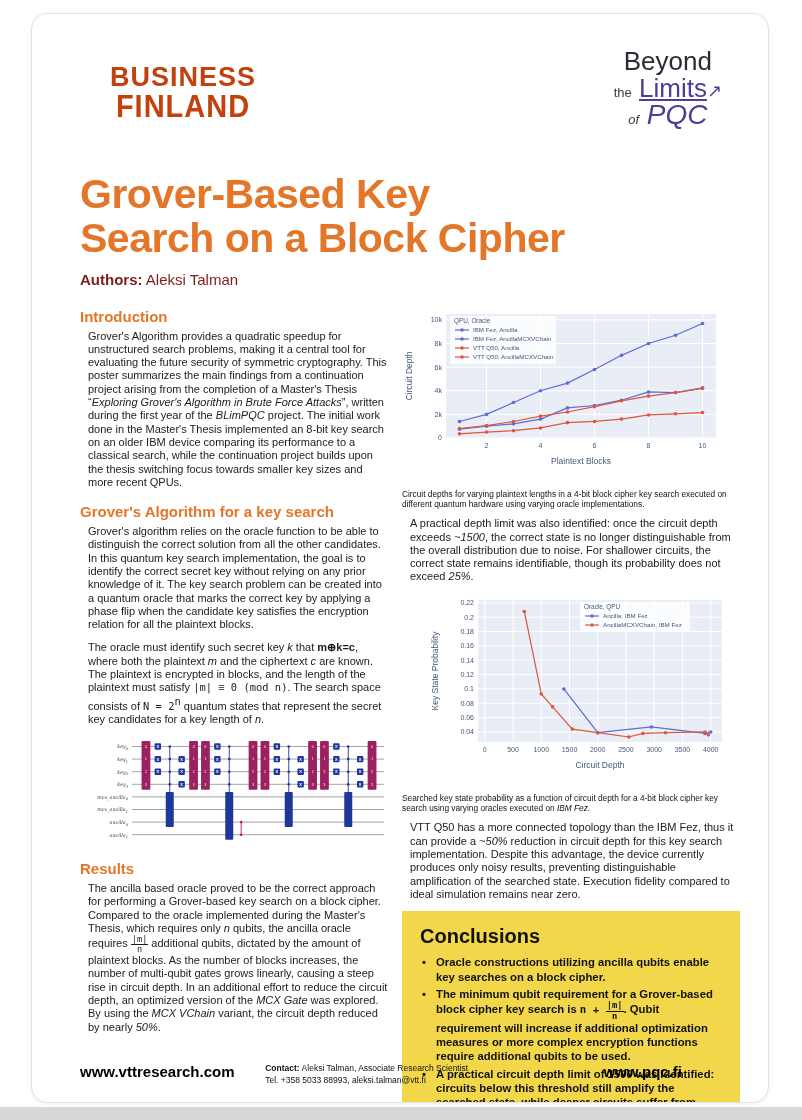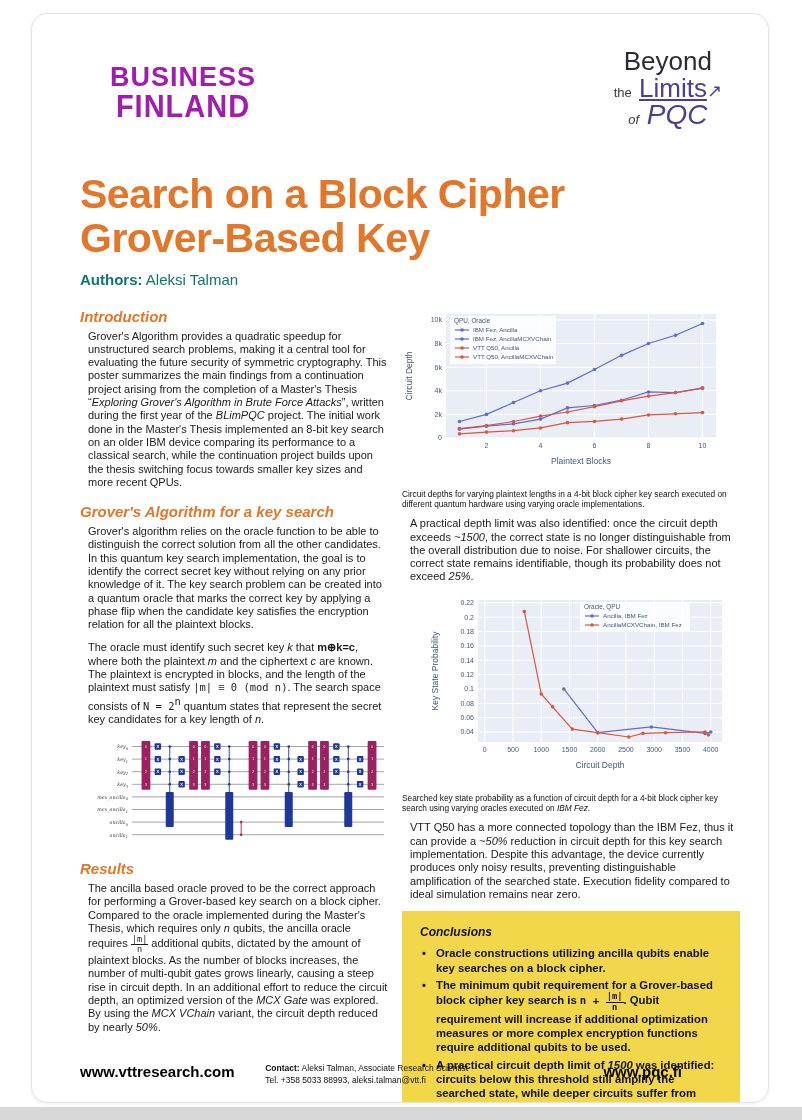--- a/index.html
+++ b/index.html
@@ -4,59 +4,59 @@
 <style>
   html,body{margin:0;padding:0;}
   body{width:802px;height:1120px;background:#f6f6f6;font-family:"Liberation Sans",sans-serif;position:relative;overflow:hidden;}
   .page-bg{position:absolute;inset:0;background:#ffffff;}
   .bottom-strip{position:absolute;left:0;right:0;bottom:0;height:13px;background:#d7d7d7;}
   .card{position:absolute;left:31px;top:13px;width:738px;height:1090px;background:#ffffff;border:1px solid #e2e2e2;border-radius:16px;box-sizing:border-box;padding:30px 24px 0 48px;overflow:hidden;box-shadow:0 1px 4px rgba(0,0,0,0.06);}
   
   .header{display:flex;align-items:flex-start;justify-content:space-between;height:100px;margin-top:4px;}
   .vtt-logo{width:100px;height:80px;background:#ec7234;display:flex;align-items:center;justify-content:center;border-radius:2px;margin-top:6px;}
   .vtt-logo span{color:#fff;font-weight:bold;font-size:34px;letter-spacing:1px;}
-  .bf-logo{text-align:center;color:#a21caf;margin-top:14px;margin-left:30px;}
+  .bf-logo{text-align:center;color:#c2410c;margin-top:14px;margin-left:30px;}
   .bf-line1{font-size:27px;font-weight:600;letter-spacing:1px;transform:scaleY(1.05);}
   .bf-line2{font-size:29px;font-weight:800;letter-spacing:1px;margin-top:-2px;transform:scaleY(1.05);}
   .beyond-logo{text-align:center;line-height:1.02;margin-right:22px;}
   .beyond-l1{font-size:26px;color:#2b2b33;}
   .beyond-l2{font-size:26px;color:#4c3d99;text-align:right;}
   .beyond-l2 .small, .beyond-l3 .small{font-size:13px;color:#3a3a44;}
   .beyond-limits{text-decoration:underline;}
   .beyond-arrow{font-size:18px;}
   .beyond-l3{font-size:28px;color:#4c3d99;font-style:italic;}
   
   .title{color:#e4762a;font-weight:bold;font-size:41px;line-height:1.08;margin-top:24px;letter-spacing:-0.5px;}
-  .authors{margin-top:10px;font-size:15px;color:#0f766e;}
+  .authors{margin-top:10px;font-size:15px;color:#7f1d1d;}
   .authors b{font-weight:bold;}
   
   .columns{display:flex;gap:14px;margin-top:20px;}
   .col-left{width:308px;flex:none;}
   .col-right{width:338px;flex:none;}
-  h2{color:#e4762a;font-size:15px;margin:14px 0 5px 0;font-weight:bold;font-style:italic;}
+  h2{color:#e4762a;font-size:15px;margin:14px 0 5px 0;font-weight:bold;}
   h2.first{margin-top:0;}
   p.body{font-size:11px;line-height:1.21;color:#1b1b1b;margin:0 0 10px 8px;}
   .mono{font-family:"DejaVu Sans Mono",monospace;font-size:0.95em;}
   sup{font-size:0.68em;}
   .frac{display:inline-block;vertical-align:-0.55em;text-align:center;font-size:0.78em;line-height:1.05;font-family:"DejaVu Sans Mono",monospace;}
   .frac .num{display:block;border-bottom:1px solid currentColor;padding:0 1px;}
   .frac .den{display:block;}
   .fig-caption{font-size:8.3px;line-height:1.25;color:#111;margin:17px 0 8px 0;}
   svg text{font-family:"Liberation Sans",sans-serif;}
   .tick{font-size:7px;fill:#46587a;}
   .axlab{font-size:8.5px;fill:#46587a;}
   .leg{font-size:6.2px;fill:#46587a;}
   .legt{font-size:6.4px;fill:#46587a;}
   .qlab{font-style:italic;font-size:4.8px;fill:#333;font-family:"DejaVu Serif",serif;}
   .gnum{font-size:3.2px;fill:#fff;}
   .gx{font-size:4px;fill:#fff;font-weight:bold;}
   .circuit-wrap{margin-top:6px;}
   
   .conclusions{background:#f2d74b;padding:14px 18px 12px 18px;margin-top:6px;}
-  .conclusions h2{color:#111;font-size:12px;margin:0 0 7px 0;}
+  .conclusions h2{color:#111;font-size:20px;margin:0 0 7px 0;}
   .bullet-row{display:flex;font-size:11.3px;line-height:1.27;color:#111;font-weight:bold;margin-bottom:3px;}
   .bullet-dot{flex:none;width:14px;padding-left:2px;}
   .bullet-text{flex:1;}
   
   .footer{position:absolute;left:48px;right:26px;bottom:16px;display:flex;align-items:flex-start;}
   .footer-left{font-weight:bold;font-size:15px;color:#000;flex:1;}
   .footer-center{font-size:8.5px;line-height:1.35;color:#111;flex:1.25;}
   .footer-right{font-weight:bold;font-size:15px;color:#000;flex:1;text-align:right;padding-right:60px;}
 </style>
 </head>
@@ -78,22 +78,22 @@
         <span class="beyond-limits">Limits</span><span class="beyond-arrow">↗</span>
       </div>
       <div class="beyond-l3">
         <span class="small">of</span>
         <span>PQC</span>
       </div>
     </div>
   </div>
 
   <div class="title">
+    <div>Grover-Based Key</div>
     <div>Search on a Block Cipher</div>
-    <div>Grover-Based Key</div>
   </div>
   <div class="authors">
     <b>Authors:</b>
     <span>Aleksi Talman</span>
   </div>
 
   <div class="columns">
 
     <div class="col-left">
       <h2 class="first">Introduction</h2>

